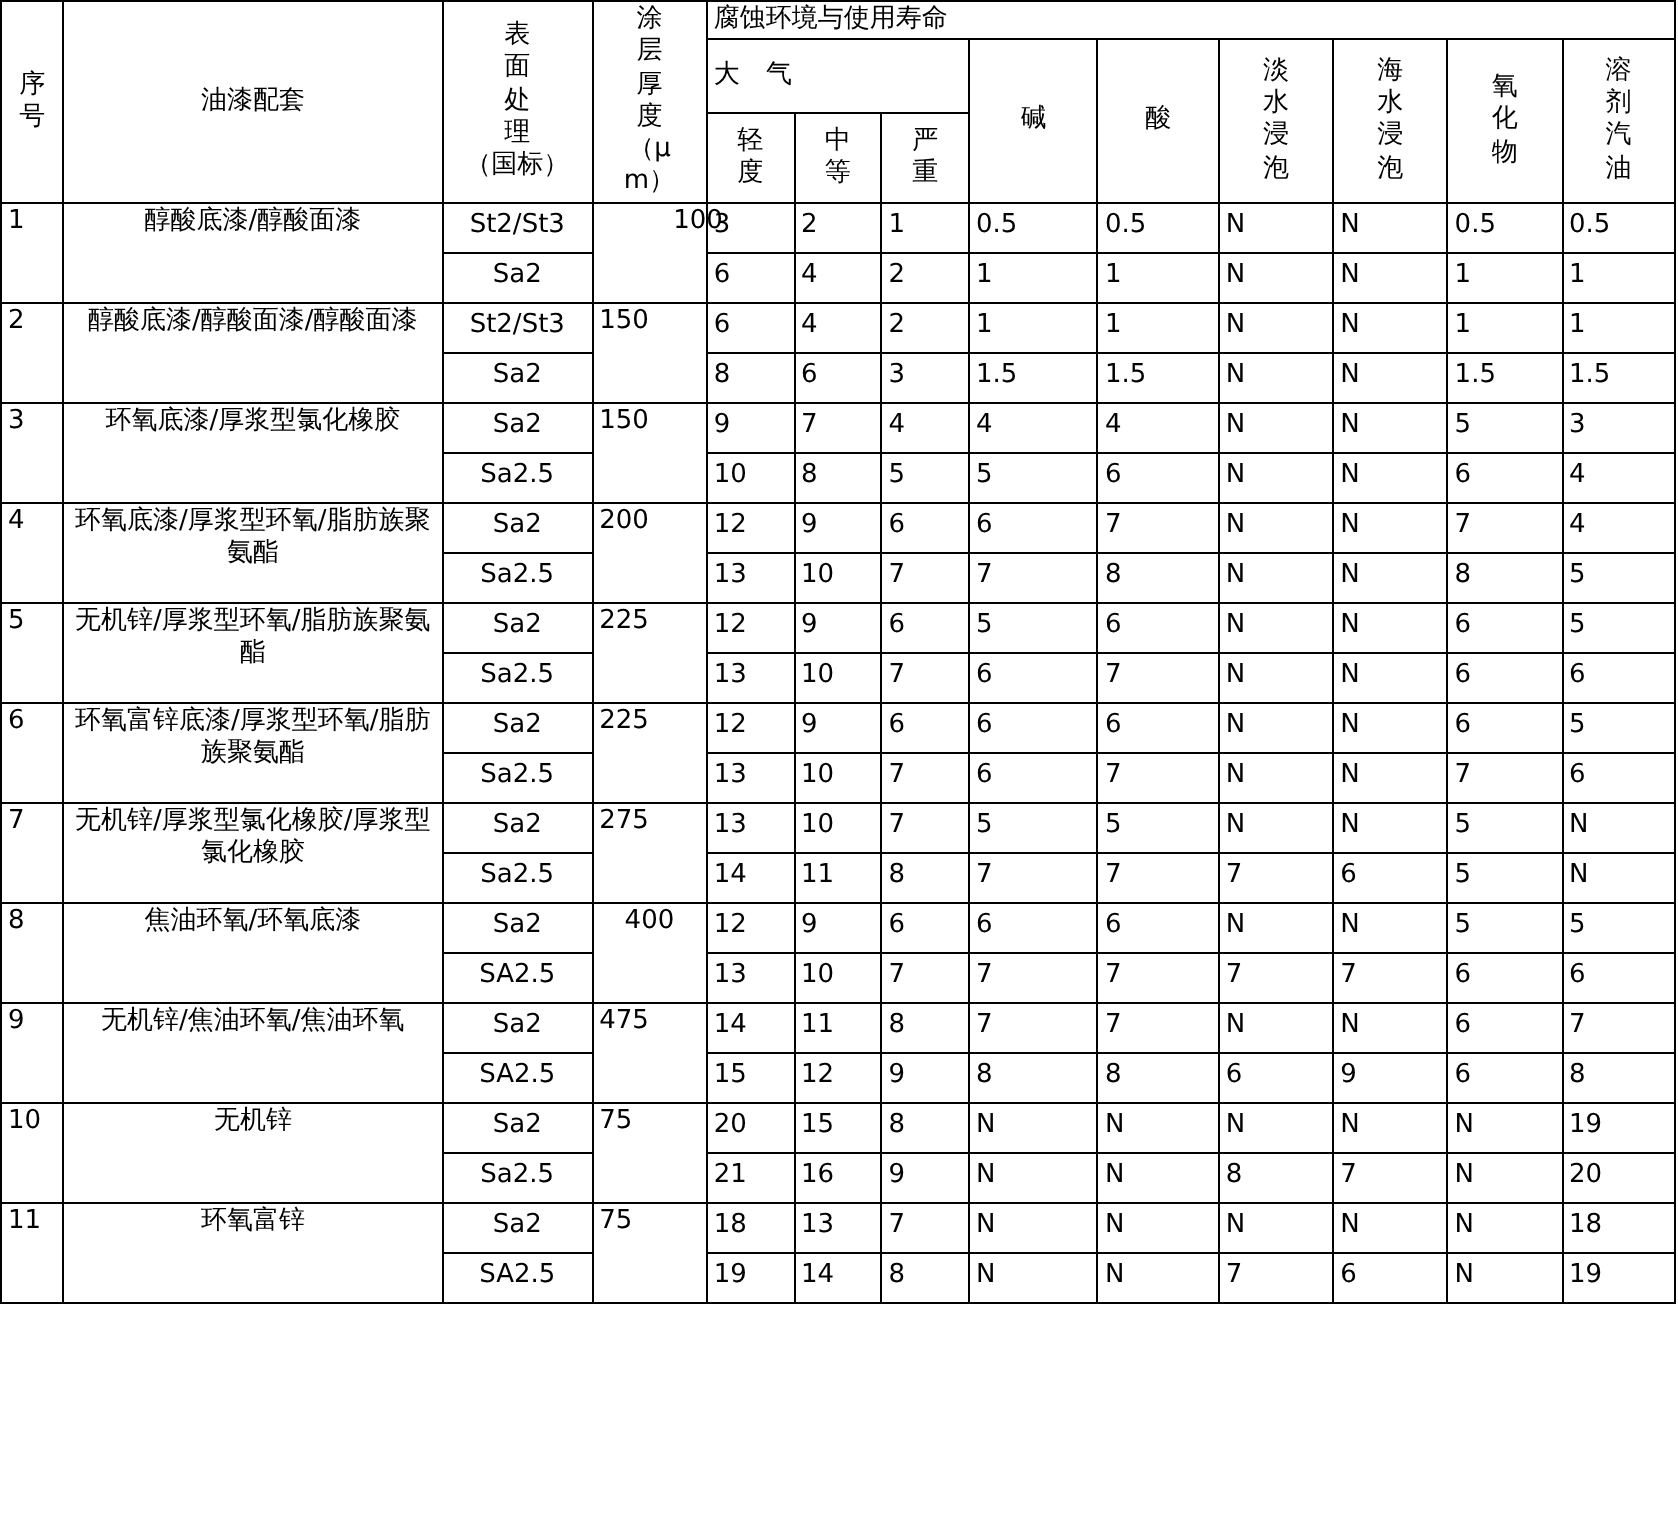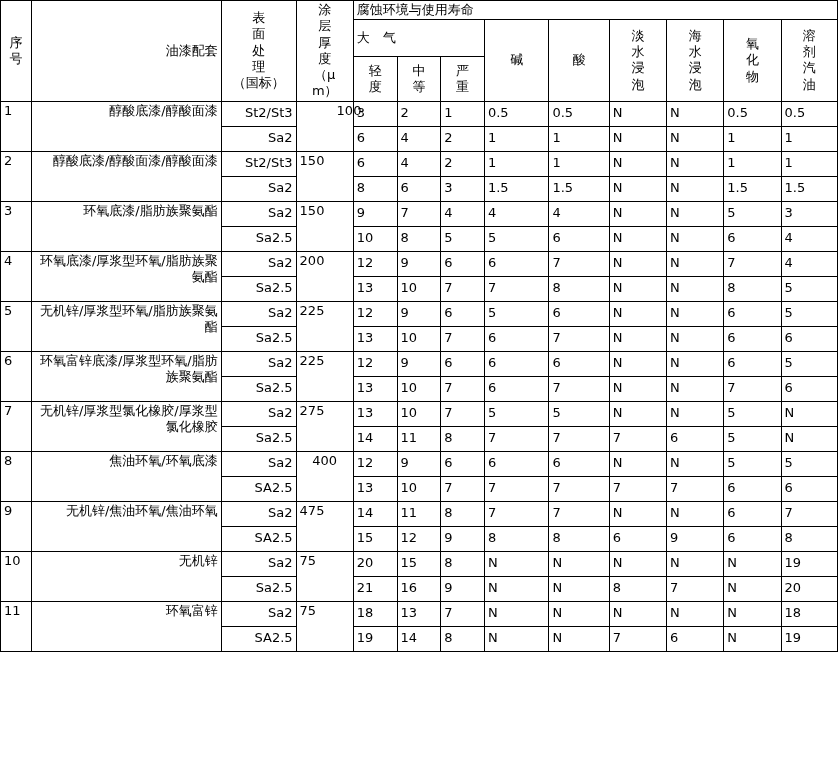--- a/index.html
+++ b/index.html
@@ -50,26 +50,26 @@
 
   .cell-num {
     text-align: left;
     padding-left: 4px;
   }
   .cell-val {
     text-align: left;
     padding-left: 5px;
   }
   .cell-name {
-    text-align: right;
+    text-align: center;
     padding-left: 5px;
     line-height: 1.3;
   }
   .cell-surface {
-    text-align: right;
+    text-align: center;
     padding-left: 5px;
   }
   .cell-thick {
     text-align: left;
     padding-left: 6px;
   }
   .r-seq  { width: 30px; }
   .r-name { width: 182px; }
   .r-surf { width: 72px; }
   .r-thk  { width: 55px; }
@@ -224,21 +224,21 @@
           <td class="cell-val">3</td>
           <td class="cell-val">1.5</td>
           <td class="cell-val">1.5</td>
           <td class="cell-val">N</td>
           <td class="cell-val">N</td>
           <td class="cell-val">1.5</td>
           <td class="cell-val">1.5</td>
         </tr>
         <tr class="row-data">
           <td rowspan="2" class="cell-num" style="vertical-align: top;">3</td>
-          <td rowspan="2" class="cell-name" style="vertical-align: top;">环氧底漆/脂肪族聚氨酯</td>
+          <td rowspan="2" class="cell-name" style="vertical-align: top;">环氧底漆/厚浆型氯化橡胶</td>
           <td class="cell-surface">Sa2</td>
           <td rowspan="2" class="cell-thick" style="vertical-align: top;">150</td>
           <td class="cell-val">9</td>
           <td class="cell-val">7</td>
           <td class="cell-val">4</td>
           <td class="cell-val">4</td>
           <td class="cell-val">4</td>
           <td class="cell-val">N</td>
           <td class="cell-val">N</td>
           <td class="cell-val">5</td>

